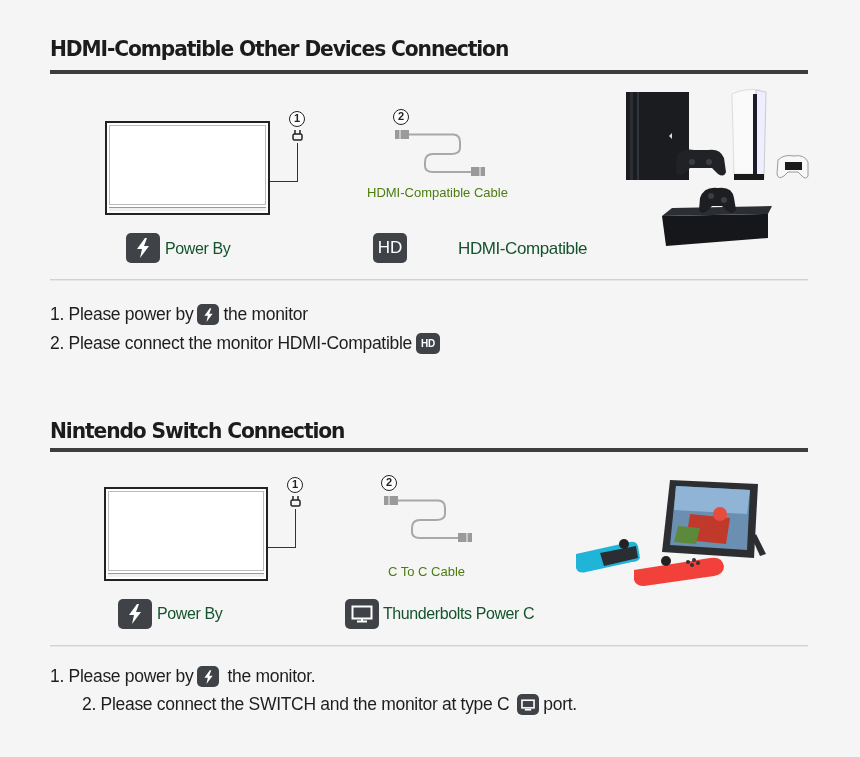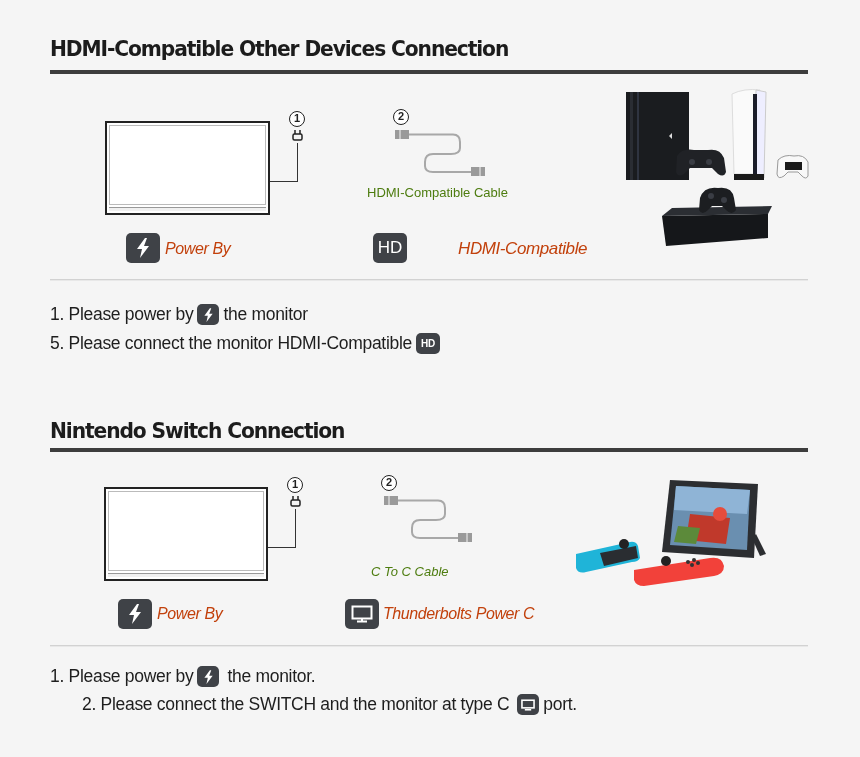--- a/index.html
+++ b/index.html
@@ -24,21 +24,21 @@
   .num-badge {
     position: absolute; width: 16px; height: 16px; border: 1.5px solid #222; border-radius: 50%;
     font-size: 11px; font-weight: bold; line-height: 13px; text-align: center; color: #222; background: #fff;
   }
 
   .small-label { position: absolute; font-size: 13px; color: #4d7c0f; white-space: nowrap; }
   .icon-box {
     position: absolute; width: 34px; height: 30px; background: #3f4247; border-radius: 5px;
     display: flex; align-items: center; justify-content: center; color: #fff;
   }
-  .icon-label { position: absolute; font-size: 16px; color: #c2410c; white-space: nowrap; letter-spacing: -0.4px; font-style: italic; }
+  .icon-label { position: absolute; font-size: 16px; color: #14532d; white-space: nowrap; letter-spacing: -0.4px; }
 
   .instr { position: absolute; left: 50px; font-size: 17.5px; color: #1e1e1e; white-space: nowrap; letter-spacing: -0.3px; display: flex; align-items: flex-start; }
   .inline-icon {
     display: inline-flex; align-items: center; justify-content: center;
     width: 22px; height: 21px; background: #3f4247; border-radius: 5px; color: #fff;
     margin: 0 4px; vertical-align: middle;
   }
   .inline-icon.hd { width: 24px; font-size: 10px; font-weight: bold; }
 
   .device-img { position: absolute; }
@@ -114,21 +114,21 @@
 <div class="instr" style="top:304px;">
   <span>1. Please power by</span>
   <span class="inline-icon">
     <svg width="11" height="14" viewBox="0 0 16 20">
         <path d="M10 0 L2 11 L7 11 L5 20 L14 8 L9 8 L12 0 Z" fill="#fff"></path>
       </svg>
   </span>
   <span>the monitor</span>
 </div>
 <div class="instr" style="top:333px;">
-  <span>5. Please connect the monitor HDMI-Compatible</span>
+  <span>2. Please connect the monitor HDMI-Compatible</span>
   <span class="inline-icon hd">HD</span>
 </div>
 
 <div class="section-title" style="top:418px;">Nintendo Switch Connection</div>
 <div class="title-rule" style="top:448px;"></div>
 
 <div class="monitor" style="left:104px; top:487px; width:164px; height:94px;">
   <div class="inner"></div>
     <div class="chin"></div>
 </div>
@@ -149,21 +149,21 @@
 <div class="icon-label" style="left:157px; top:605px;">Power By</div>
 
 <div class="num-badge" style="left:381px; top:475px;">2</div>
 <svg style="position:absolute; left:382px; top:494px;" width="100" height="52">
   <rect x="2" y="2" width="14" height="9" fill="#9a9a9a"></rect>
   <line x1="7" y1="2" x2="7" y2="11" stroke="#f5f5f5" stroke-width="1"></line>
   <path d="M16 6.5 H56 Q63 6.5 63 14 V20 Q63 26 54 26 H38 Q30 26 30 34 V38 Q30 44 38 44 H76" fill="none" stroke="#a8a8a8" stroke-width="2"></path>
   <rect x="76" y="39" width="14" height="9" fill="#9a9a9a"></rect>
   <line x1="85" y1="39" x2="85" y2="48" stroke="#f5f5f5" stroke-width="1"></line>
 </svg>
-<div class="small-label" style="left:371px; top:564px;font-style:italic;">C To C Cable</div>
+<div class="small-label" style="left:388px; top:564px;">C To C Cable</div>
 
 <div class="icon-box" style="left:345px; top:599px;">
   <svg width="22" height="18" viewBox="0 0 22 18">
     <rect x="1.5" y="1.5" width="19" height="12" fill="none" stroke="#fff" stroke-width="2"></rect>
     <line x1="6" y1="16.5" x2="16" y2="16.5" stroke="#fff" stroke-width="2"></line>
     <line x1="11" y1="13.5" x2="11" y2="16.5" stroke="#fff" stroke-width="2"></line>
   </svg>
 </div>
 <div class="icon-label" style="left:383px; top:605px;">Thunderbolts Power C</div>
 

